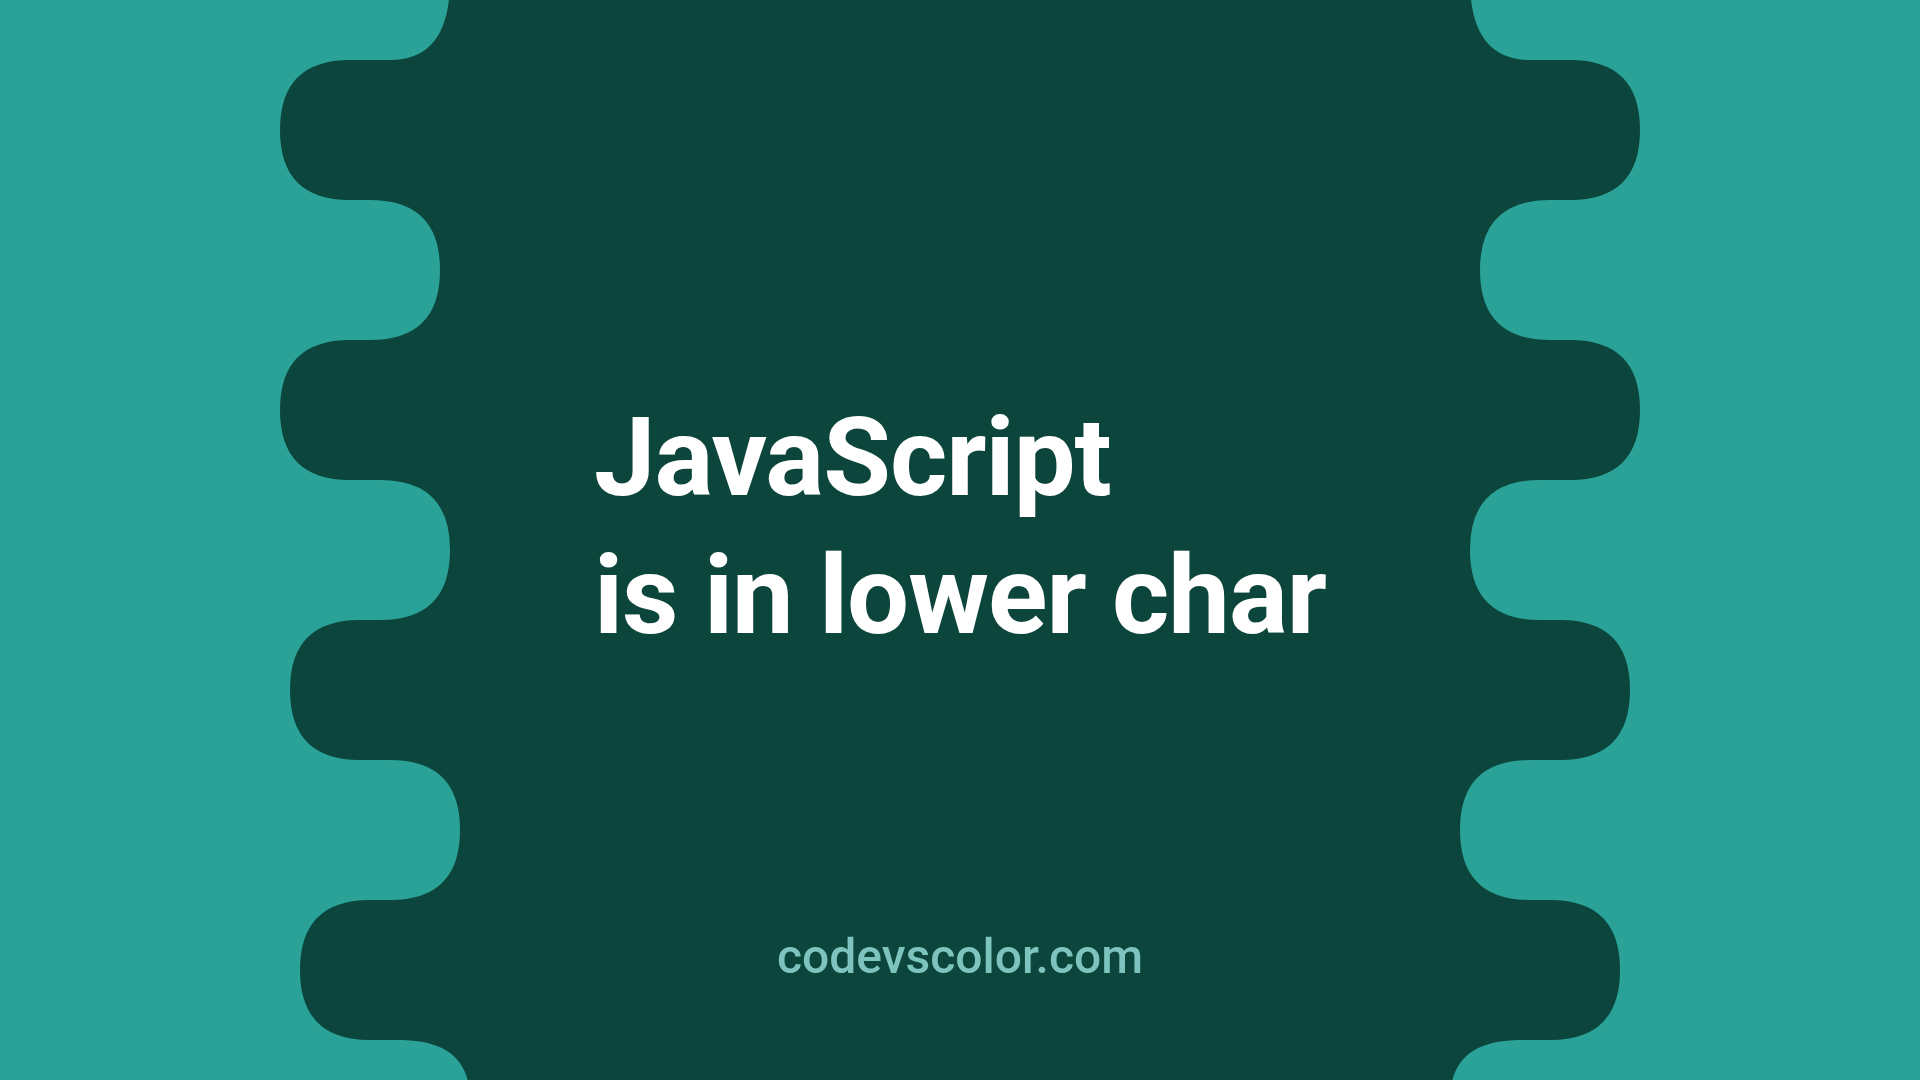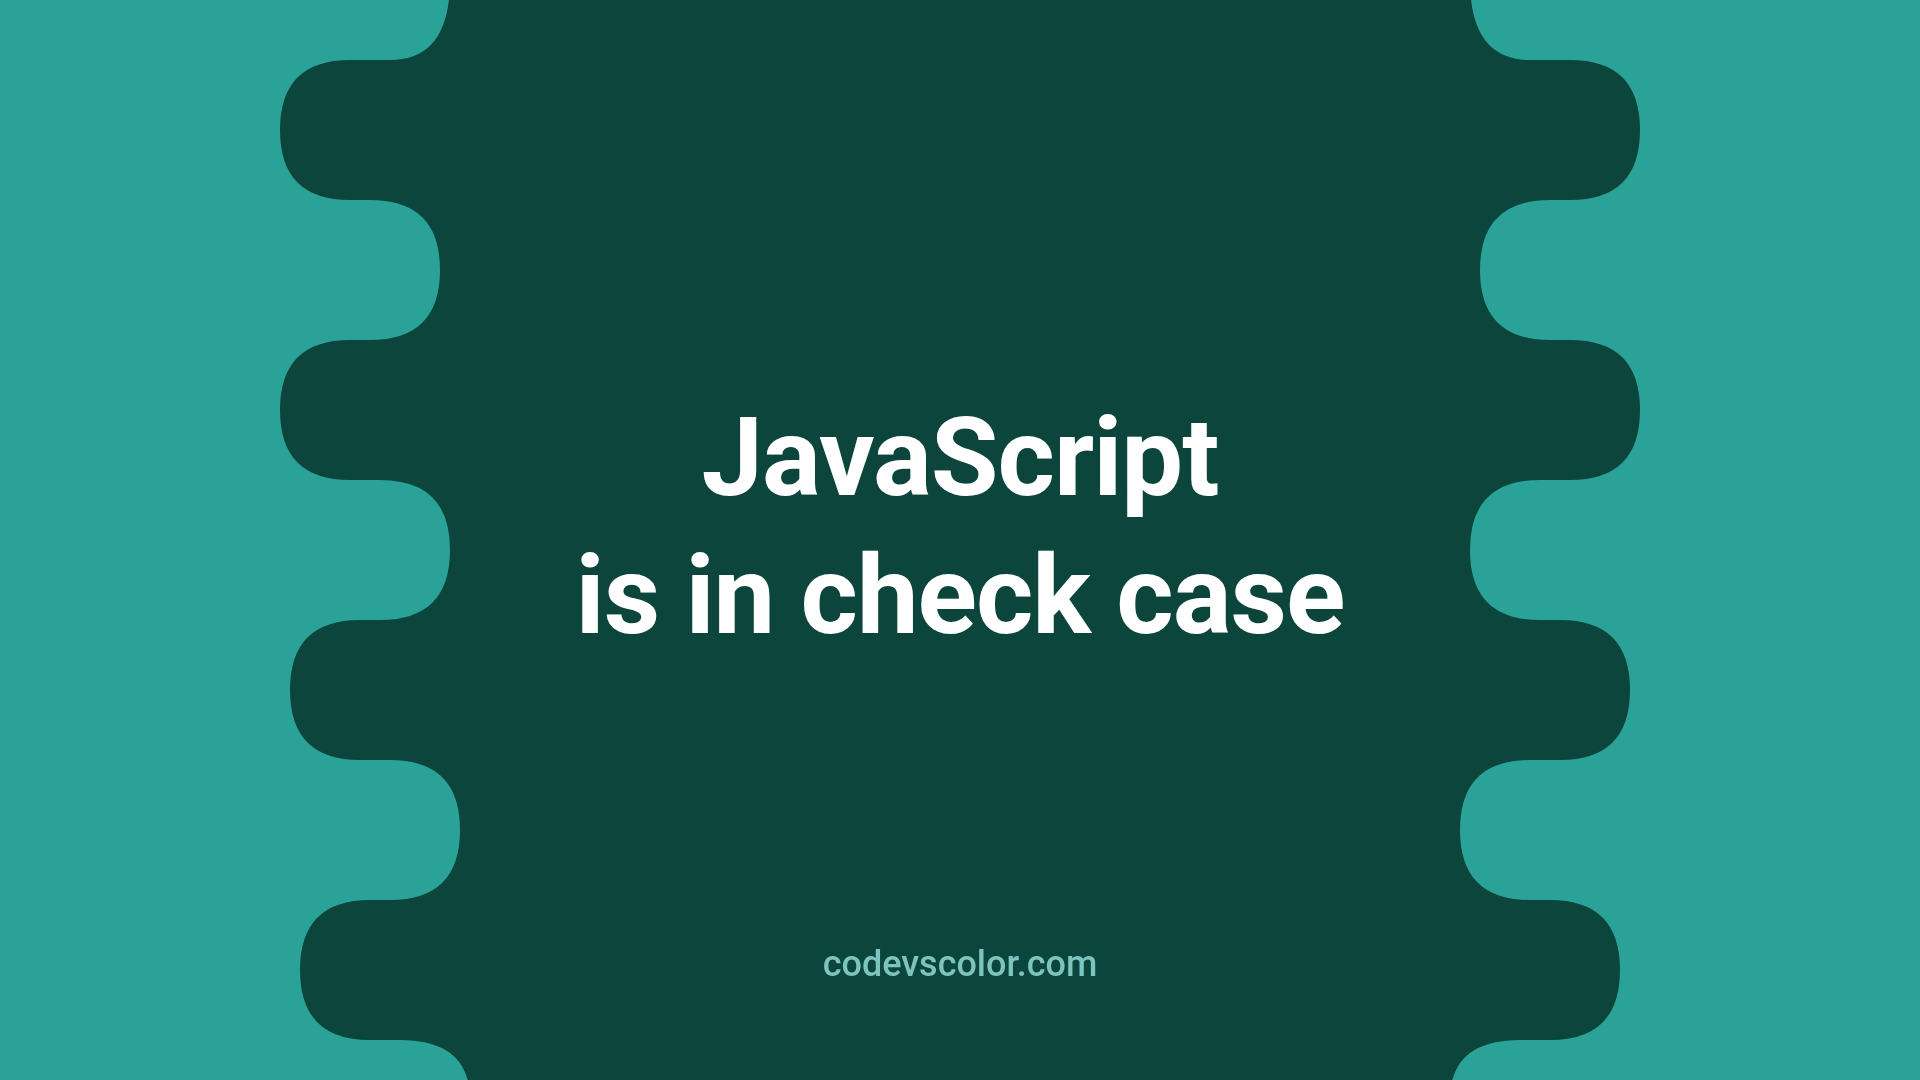--- a/index.html
+++ b/index.html
@@ -28,39 +28,38 @@
       left: 0;
       width: 100%;
       height: 100%;
     }
     
     .content {
       position: absolute;
       top: 50%;
       left: 50%;
       transform: translate(-50%, -55%);
-      text-align: center;
       z-index: 10;
     }
     
     .title-text {
       color: #ffffff;
       font-size: 110px;
       font-weight: 700;
       line-height: 1.25;
       letter-spacing: -1px;
     }
     
     .watermark {
       position: absolute;
       bottom: 95px;
       left: 50%;
       transform: translateX(-50%);
       color: #7cc4bd;
-      font-size: 36px;
+      font-size: 48px;
       font-weight: 500;
       z-index: 10;
     }
   </style>
 </head>
 <body>
 
 <div class="container">
   <svg class="blob-shape" viewBox="0 0 1920 1080" preserveAspectRatio="none">
     <path fill="#0c453b" d="
@@ -117,17 +116,17 @@
       Q 1640 60 1570 60
       L 1530 60
       Q 1470 60 1470 -20
       L 1470 0
       Z
     "></path>
   </svg>
 
   <div class="content">
     <div class="title-text">JavaScript</div>
-    <div class="title-text">is in check case</div>
+    <div class="title-text">is in lower char</div>
   </div>
 
   <div class="watermark">codevscolor.com</div>
 </div>
 
 </body></html>

